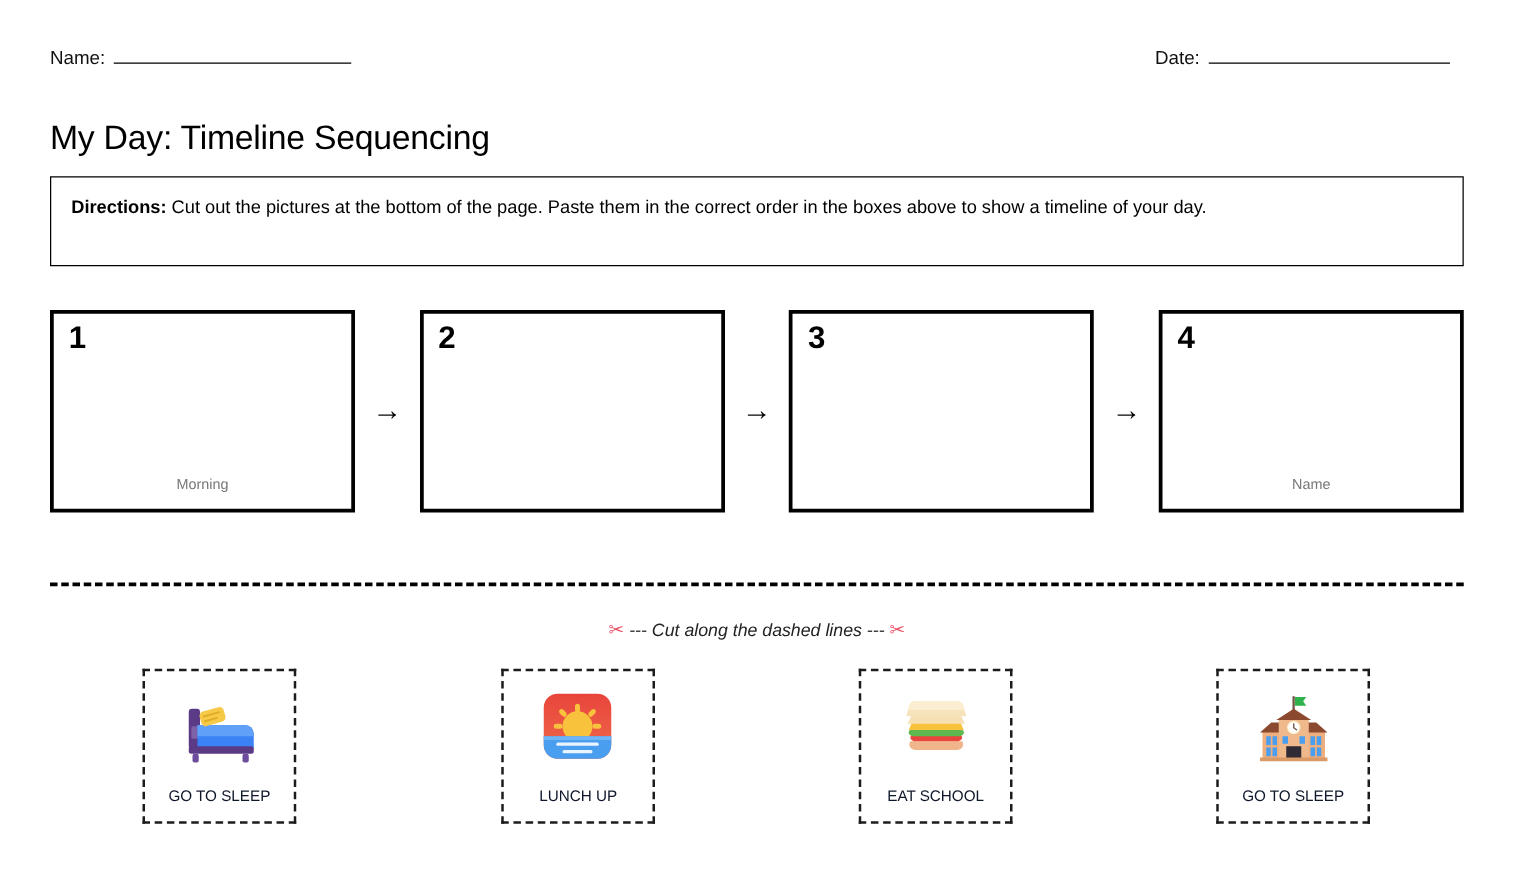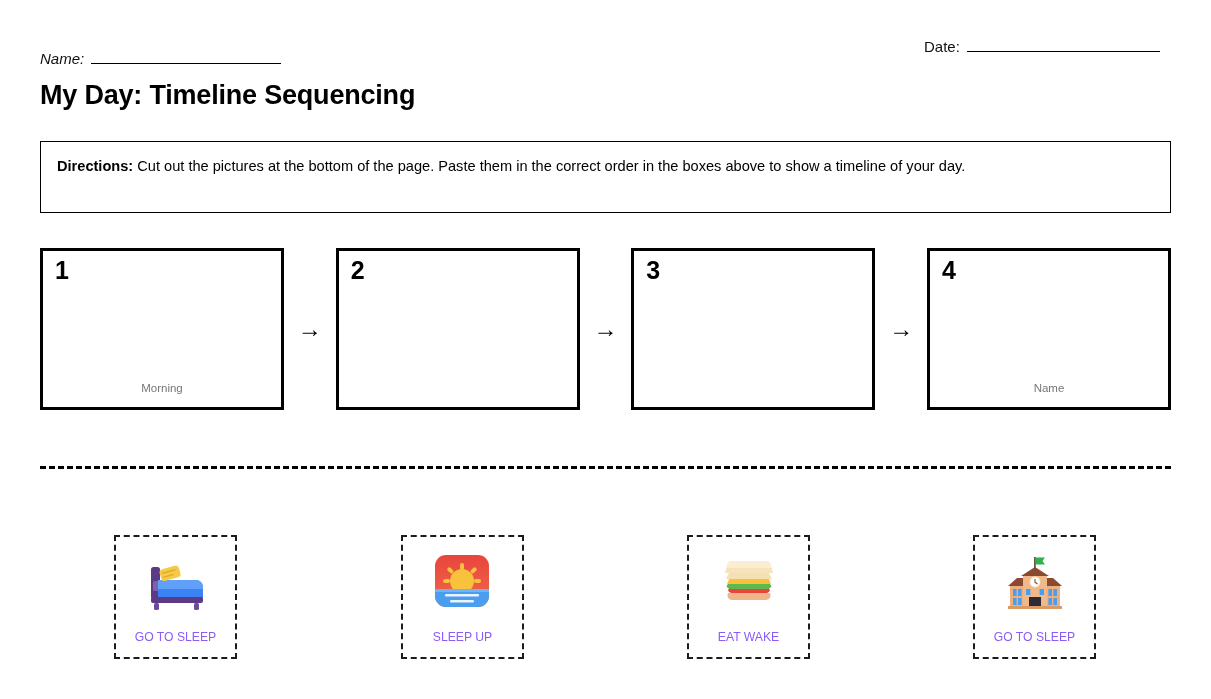--- a/index.html
+++ b/index.html
@@ -32,39 +32,39 @@
     height: 22px;
   }
   .meta-field {
     position: absolute;
     display: flex;
     align-items: baseline;
     font-size: 15px;
     color: #111;
     white-space: nowrap;
   }
-  .meta-field.name-field { left: 0; top: 12px; font-style: italic; }
+  .meta-field.name-field { left: 0; top: 0; }
   .meta-field.date-field { left: 884px; top: 0; }
   .meta-label { font-size: 15px; }
   .meta-rule {
     display: inline-block;
     border-bottom: 1.6px solid #000;
     margin-left: 7px;
     height: 10px;
   }
   .name-field .meta-rule { width: 190px; }
   .date-field .meta-rule { width: 193px; }
 
   
   .worksheet-title {
     position: absolute;
     left: 40px;
-    top: 80px;
+    top: 95px;
     font-size: 27px;
-    font-weight: bold;
+    font-weight: normal;
     letter-spacing: -0.2px;
     color: #000;
   }
 
   
   .directions-box {
     position: absolute;
     left: 40px;
     top: 141px;
     width: 1131px;
@@ -188,21 +188,21 @@
     height: 60px;
     position: relative;
   }
   .card-label {
     position: absolute;
     left: 0;
     right: 0;
     bottom: 13px;
     text-align: center;
     font-size: 12.2px;
-    color: #8b5cf6;
+    color: #0f172a;
     white-space: nowrap;
   }
 
   
   .art-bed { width: 62px; height: 60px; }
 
   
   .art-sunrise { width: 60px; height: 58px; }
 
   
@@ -260,20 +260,27 @@
 
     <div class="seq-box">
       <div class="seq-number">4</div>
       <div class="seq-hint">Name</div>
     </div>
 
   </div>
 
   <div class="cut-divider"></div>
 
+  <div class="cut-caption">
+    <span class="scissors-icon">✂</span>
+    <span class="cut-dashes">---</span>
+    <span>Cut along the dashed lines</span>
+    <span class="cut-dashes">---</span>
+    <span class="scissors-icon">✂</span>
+  </div>
 
   <div class="cards-row">
 
     <div class="cut-card">
       <div class="card-art">
         <svg class="art-bed" viewBox="0 0 62 60" xmlns="http://www.w3.org/2000/svg">
           <rect x="6" y="14" width="9" height="32" rx="2.5" fill="#5b3a86"></rect>
           <rect x="8" y="28" width="7" height="10" rx="1.5" fill="#7e62a8"></rect>
           <path d="M13 27 h38 a7 7 0 0 1 7 7 v12 h-45 z" fill="#3b82f6"></path>
           <path d="M13 27 h38 a7 7 0 0 1 7 7 v2 h-45 z" fill="#60a0f8"></path>
@@ -316,36 +323,36 @@
                 <rect x="40" y="36" width="4" height="7" rx="2" transform="rotate(-45 42 39)"></rect>
               </g>
             </g>
             <rect x="0" y="36" width="60" height="20" fill="#4a9ef0"></rect>
             <rect x="0" y="36" width="60" height="3" fill="#6fb4f5"></rect>
             <rect x="13" y="41" width="34" height="2.6" rx="1.3" fill="#eaf4ff"></rect>
             <rect x="18" y="47" width="24" height="2.6" rx="1.3" fill="#eaf4ff"></rect>
           </g>
         </svg>
       </div>
-      <div class="card-label">SLEEP UP</div>
+      <div class="card-label">LUNCH UP</div>
     </div>
 
     <div class="cut-card">
       <div class="card-art">
         <svg class="art-sandwich" viewBox="0 0 62 58" xmlns="http://www.w3.org/2000/svg">
           <path d="M10 40 q-2 6 4 7 h34 q6 -1 4 -7 z" fill="#f0b58a"></path>
           <path d="M12 34 q-4 4 1 6 h36 q5 -2 1 -6 z" fill="#e8453c"></path>
           <path d="M11 30 q-5 4 1 6 h38 q6 -2 1 -6 z" fill="#5fb84e"></path>
           <path d="M12 24 h38 l3 7 h-44 z" fill="#f9c23c"></path>
           <path d="M12 18 h38 l4 8 h-46 z" fill="#f6dfb2"></path>
           <path d="M14 8 h34 a5 5 0 0 1 5 5 l2 7 h-48 l2 -7 a5 5 0 0 1 5 -5 z" fill="#f7e3bb"></path>
           <path d="M14 8 h34 a5 5 0 0 1 5 5 l0.7 2 h-45.4 l0.7 -2 a5 5 0 0 1 5 -5 z" fill="#fbeed0"></path>
         </svg>
       </div>
-      <div class="card-label">EAT WAKE</div>
+      <div class="card-label">EAT SCHOOL</div>
     </div>
 
     <div class="cut-card">
       <div class="card-art">
         <svg class="art-school" viewBox="0 0 62 60" xmlns="http://www.w3.org/2000/svg">
           <rect x="30" y="4" width="1.8" height="14" fill="#6d5344"></rect>
           <path d="M32 4.5 h9 l-2.5 3.5 l2.5 3.5 h-9 z" fill="#2fb24c"></path>
           <rect x="6" y="32" width="14" height="22" fill="#eeae7d"></rect>
           <rect x="42" y="32" width="14" height="22" fill="#eeae7d"></rect>
           <path d="M4 33 l9 -8 h8 v8 z" fill="#8b4a2f"></path>

